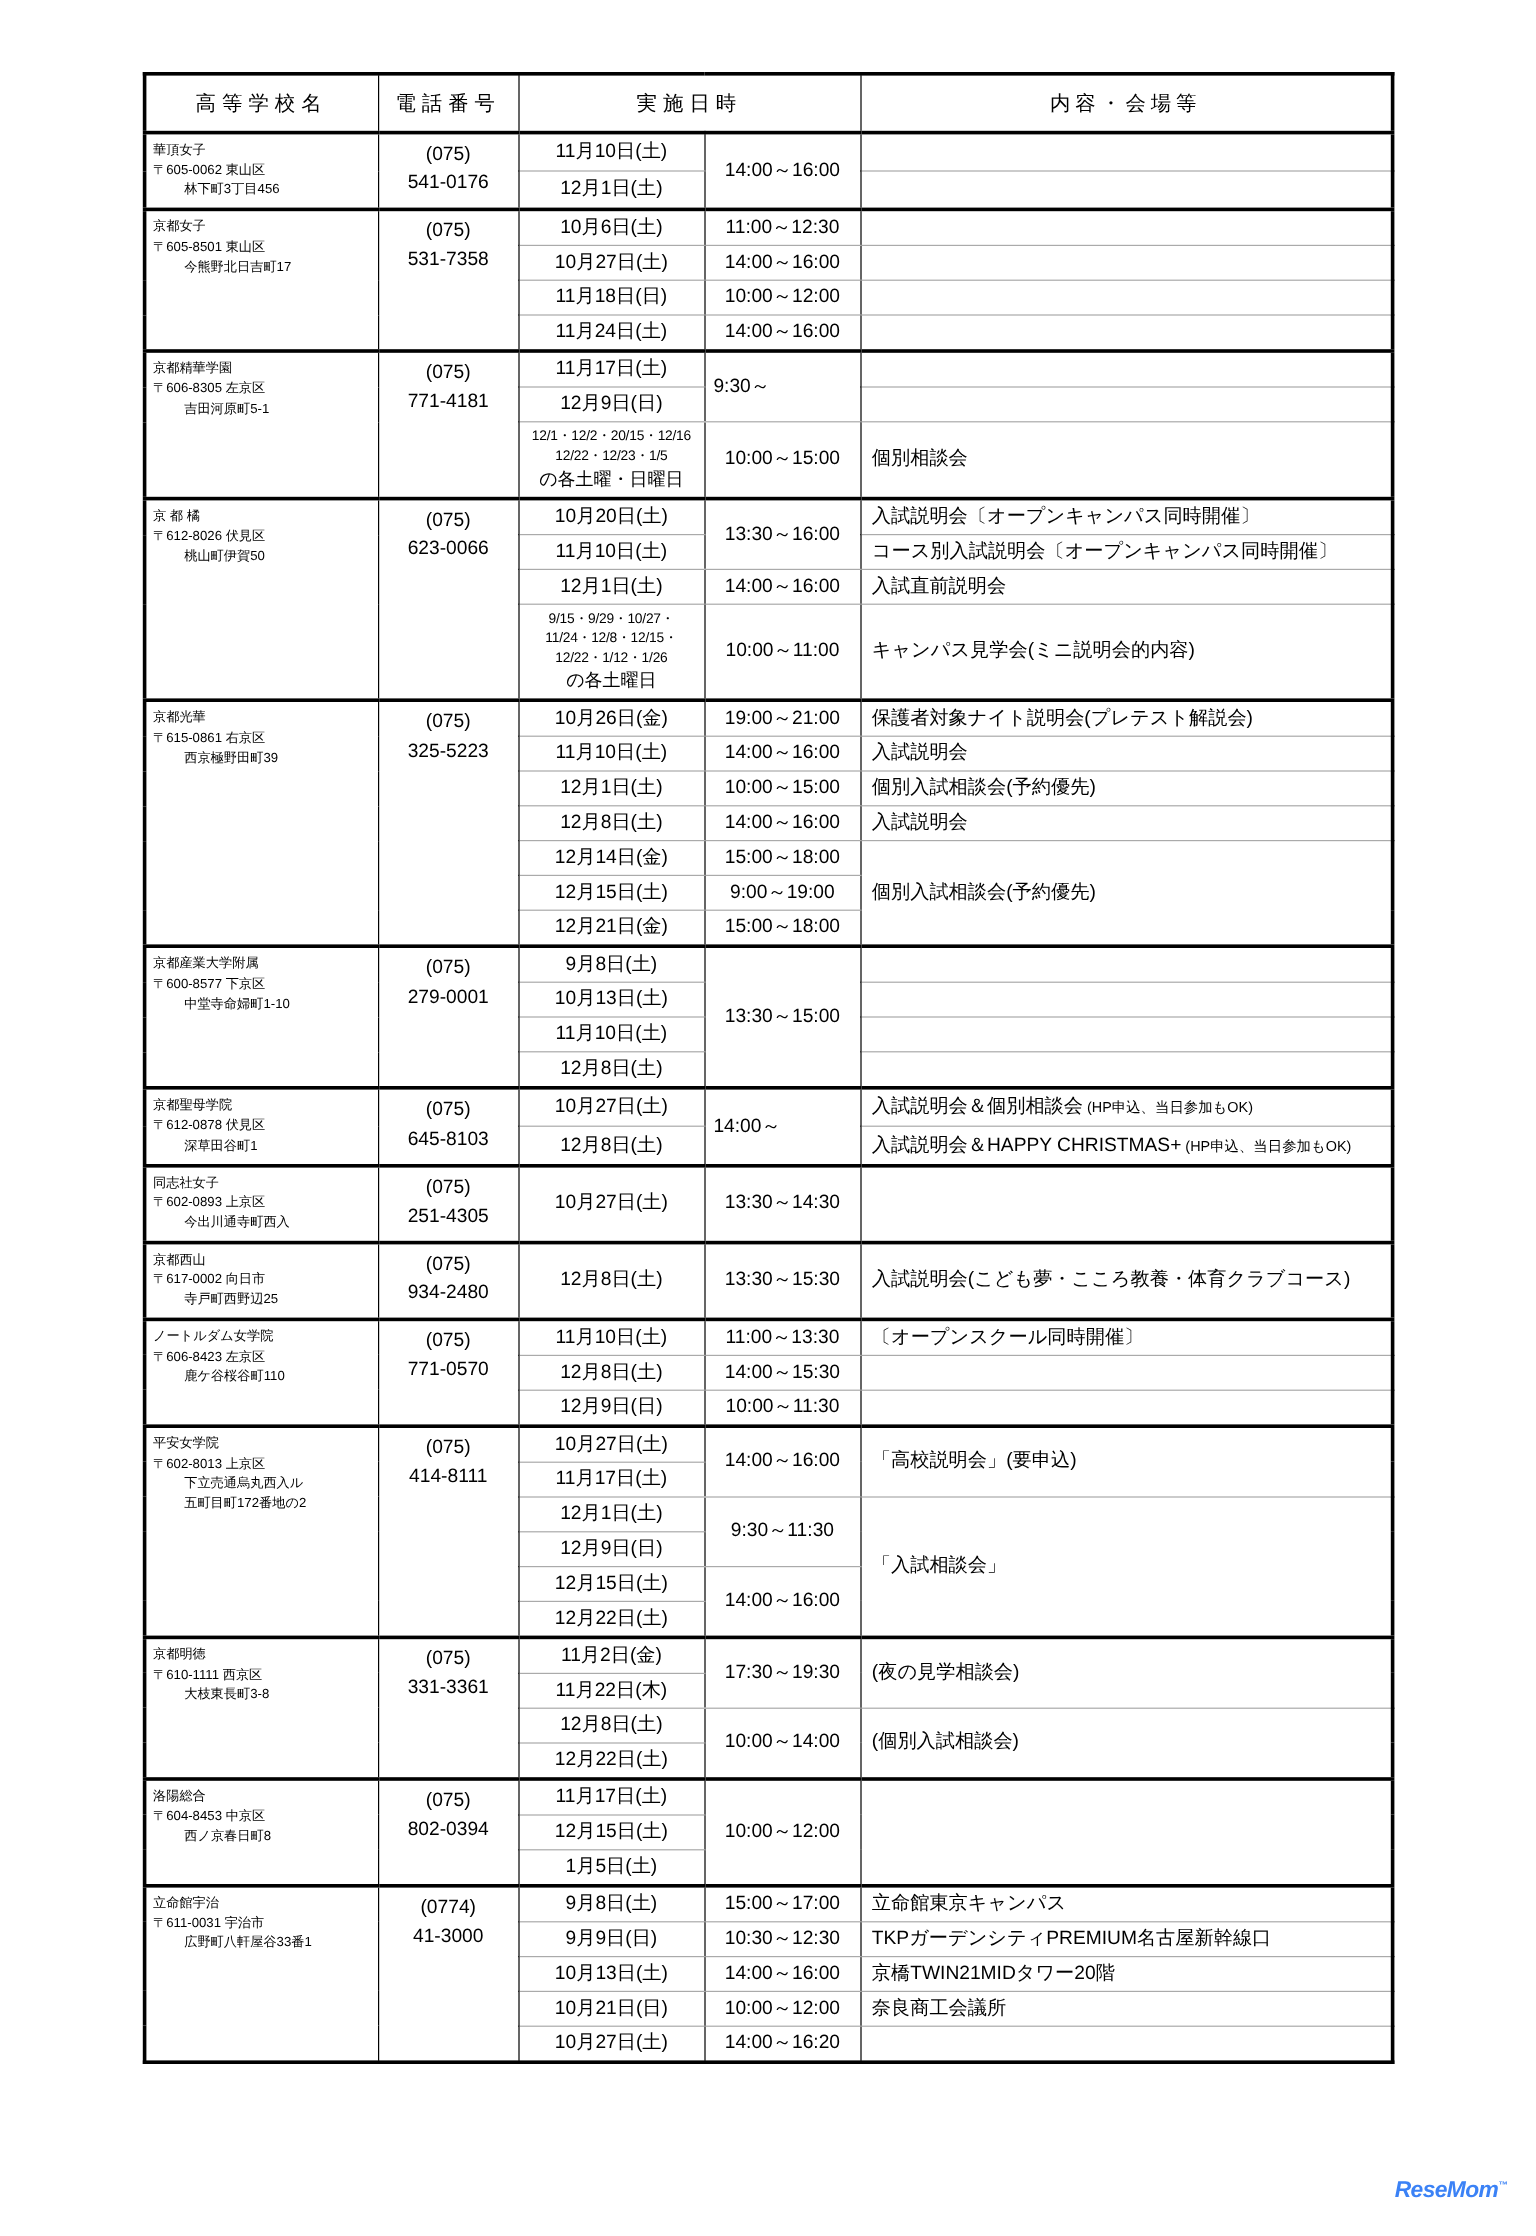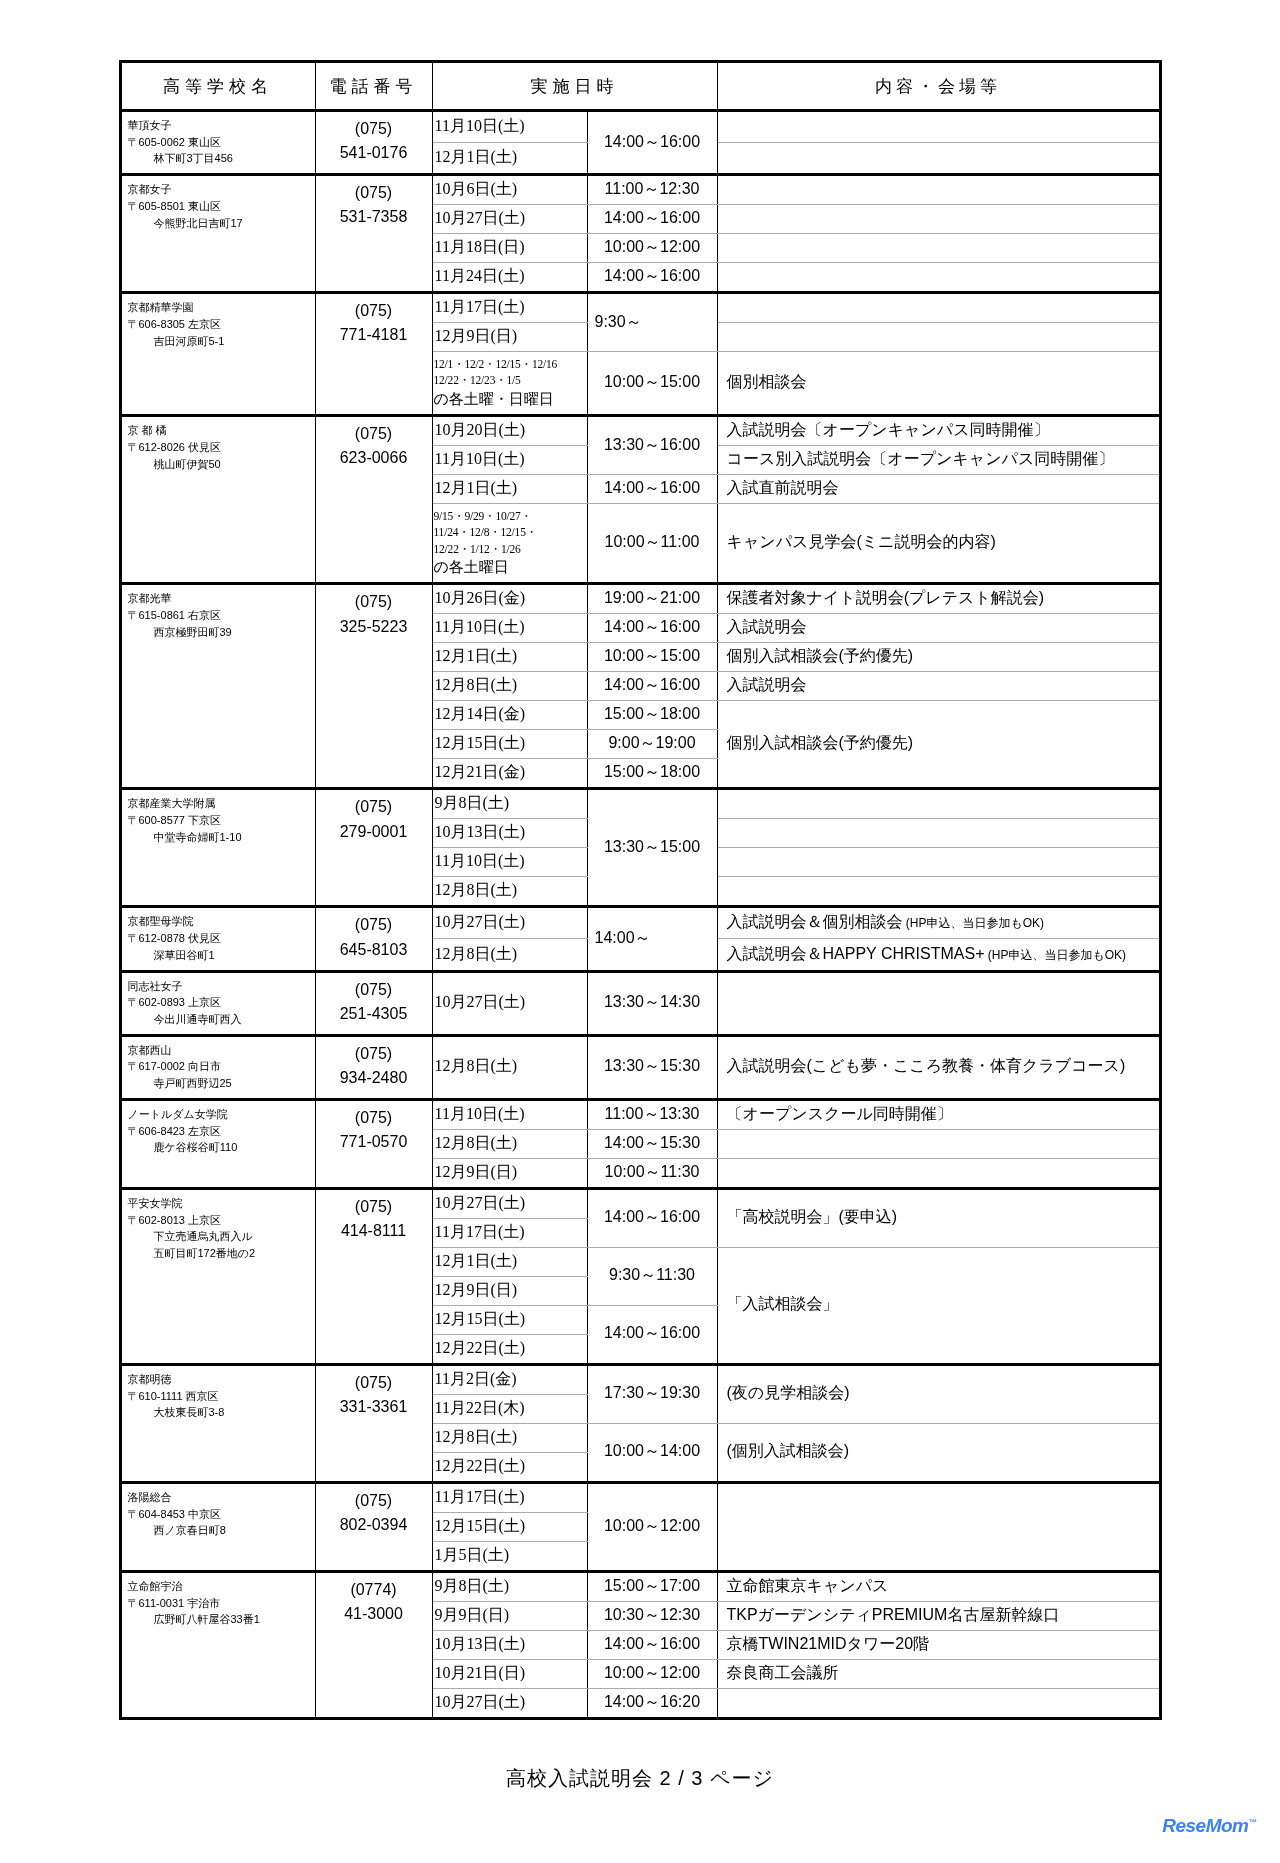--- a/index.html
+++ b/index.html
@@ -69,25 +69,24 @@
     border-right: 1px solid #000;
     text-align: center;
     vertical-align: top;
     padding: 5px 2px 0 2px;
     line-height: 1.52;
     font-size: 16px;
   }
   td.date {
     border-left: none;
     border-right: 1px solid #000;
-    text-align: left;
+    text-align: center;
     padding: 3px 2px 4px 2px;
     font-size: 16px;
     white-space: nowrap;
-    font-family: Liberation Serif, serif;
   }
   td.date.small {
     font-size: 11.5px;
     line-height: 1.42;
     padding: 4px 1px 4px 1px;
     letter-spacing: -0.2px;
   }
   td.date.small .lastline { font-size: 15px; letter-spacing: 0; }
   td.time {
     border-left: none;
@@ -219,21 +218,21 @@
           <td class="date">11月17日(土)</td>
           <td class="time leftish" rowspan="2">9:30～</td>
           <td class="content"><span></span></td>
         </tr>
         <tr>
           <td class="date">12月9日(日)</td>
           <td class="content"><span></span></td>
         </tr>
         <tr>
           <td class="date small">
-            <div>12/1・12/2・12/15・12/16</div>
+            <div>12/1・12/2・20/15・12/16</div>
             <div>12/22・12/23・1/5</div>
             <div class="lastline">の各土曜・日曜日</div>
           </td>
           <td class="time">10:00～15:00</td>
           <td class="content"><span>個別相談会</span></td>
         </tr>
         <tr class="block-start">
           <td class="school" rowspan="4">
             <span class="indent1">京 都 橘</span>
             <span class="indent1">〒612-8026 伏見区</span>
@@ -512,16 +511,15 @@
           <td class="content"><span>奈良商工会議所</span></td>
         </tr>
         <tr class="last">
           <td class="date">10月27日(土)</td>
           <td class="time">14:00～16:20</td>
           <td class="content"><span></span></td>
         </tr>
       </tbody>
   </table>
 
-  <div class="footer">高校入試説明会  2 / 3 ページ</div>
   <div class="watermark">ReseMom<sup>™</sup></div>
 
 </div>
 
 </body></html>

